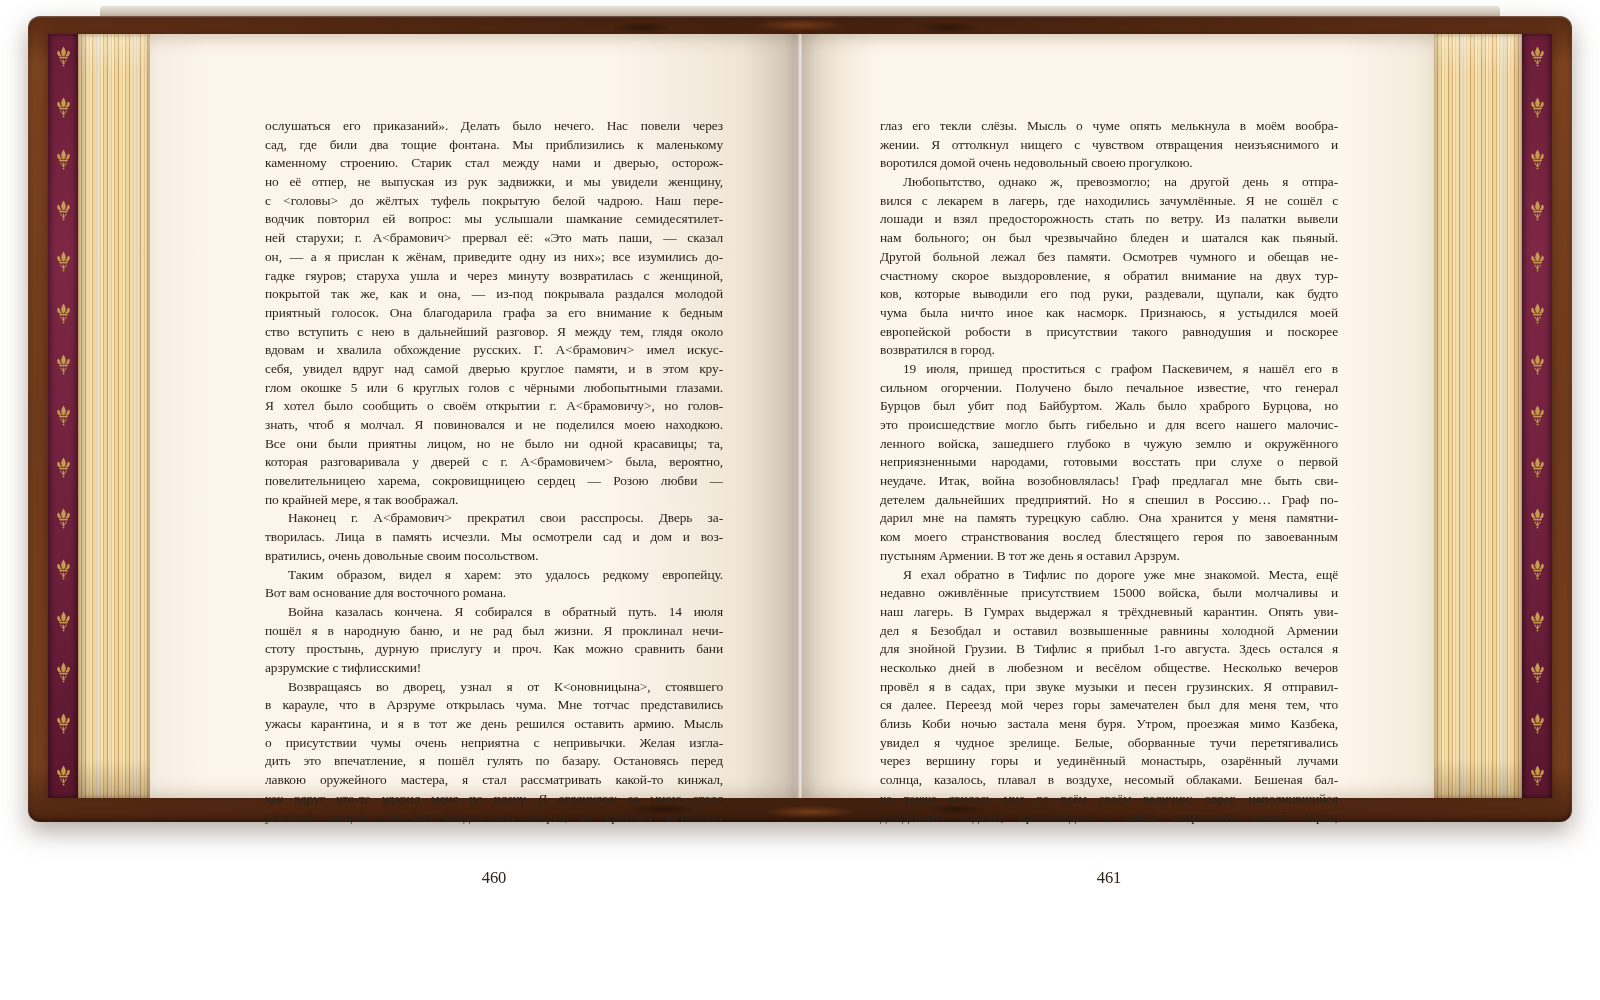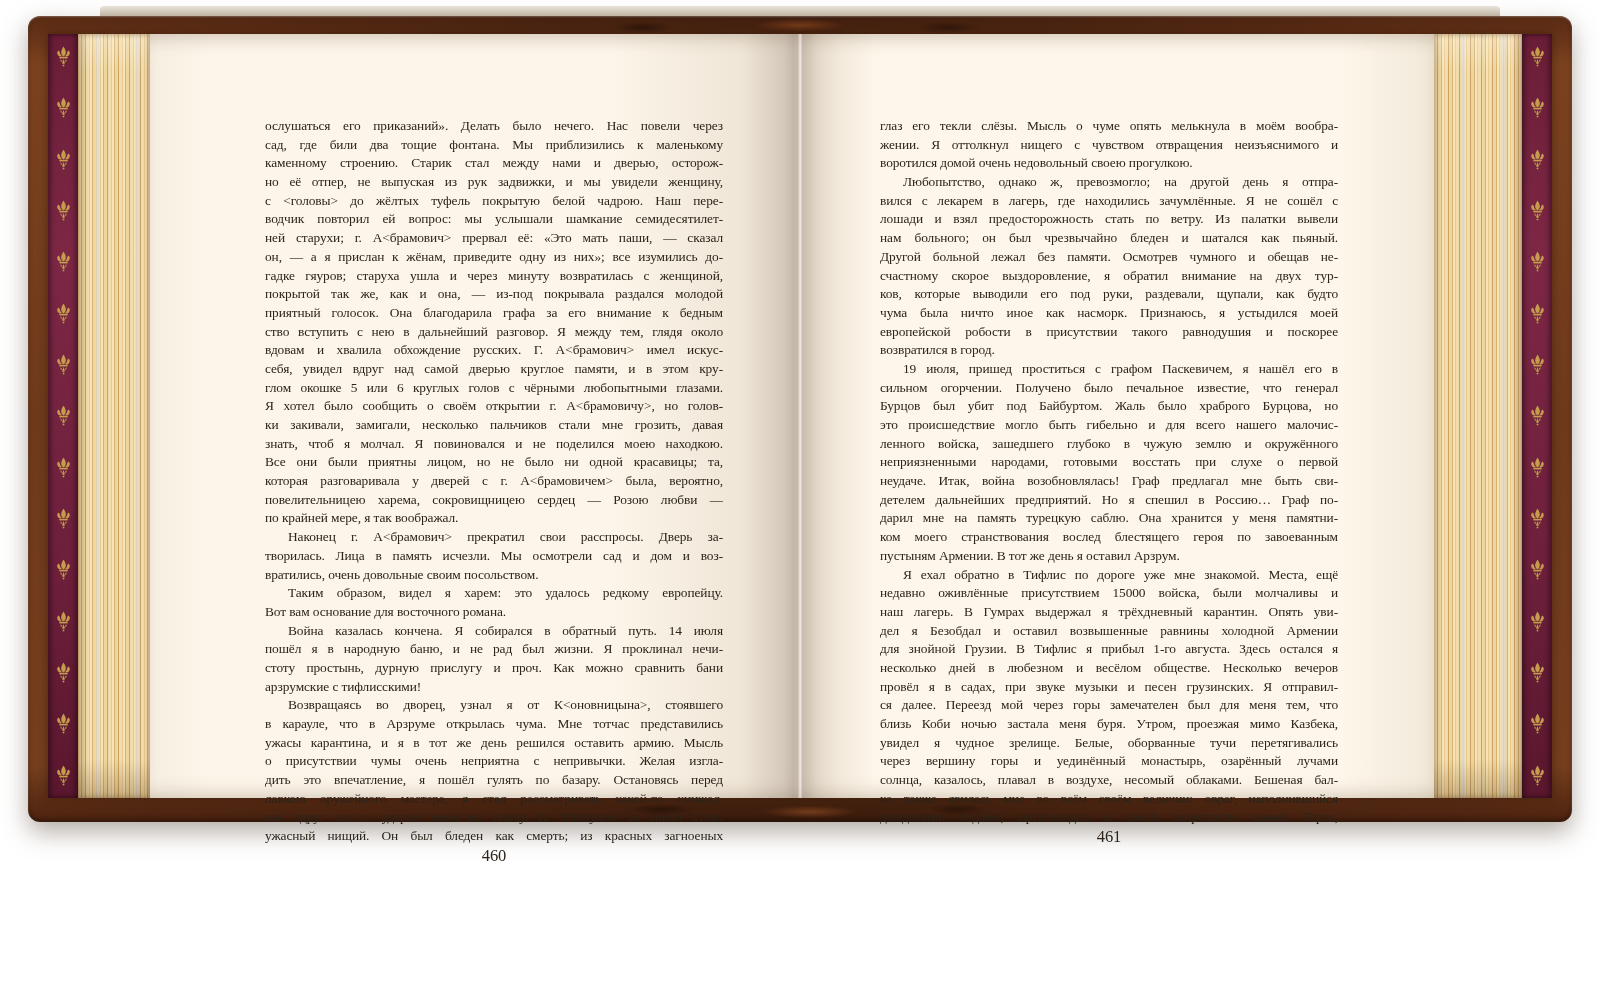--- a/index.html
+++ b/index.html
@@ -101,21 +101,21 @@
   .textblock{
     position:absolute;top:83px;width:458px;
     font-size:13.4px;letter-spacing:-0.1px;color:var(--ink);
   }
   .page.left  .textblock{left:115px}
   .page.right .textblock{left:88px}
   .line{height:18.7px;line-height:18.7px;overflow:hidden;
     text-align:justify;text-align-last:justify;white-space:normal}
   .line.ind{padding-left:23px}
   .line.pend{text-align-last:left}
-  .pagenum{text-align:center;font-size:16.5px;color:var(--ink)}
+  .pagenum{margin-top:41px;text-align:center;font-size:16.5px;color:var(--ink)}
 </style>
 </head>
 <body>
 
 <div class="stage">
   <div class="back-edge"></div>
 
   <div class="book">
     <div class="spine-bump top"></div>
     <div class="spine-bump bottom"></div>
@@ -301,21 +301,20 @@
               <div class="line">ней старухи; г. А&lt;брамович&gt; прервал её: «Это мать паши, — сказал</div>
               <div class="line">он, — а я прислан к жёнам, приведите одну из них»; все изумились до-</div>
               <div class="line">гадке гяуров; старуха ушла и через минуту возвратилась с женщиной,</div>
               <div class="line">покрытой так же, как и она, — из-под покрывала раздался молодой</div>
               <div class="line">приятный голосок. Она благодарила графа за его внимание к бедным</div>
               <div class="line">ство вступить с нею в дальнейший разговор. Я между тем, глядя около</div>
               <div class="line">вдовам и хвалила обхождение русских. Г. А&lt;брамович&gt; имел искус-</div>
               <div class="line">себя, увидел вдруг над самой дверью круглое памяти, и в этом кру-</div>
               <div class="line">глом окошке 5 или 6 круглых голов с чёрными любопытными глазами.</div>
               <div class="line">Я хотел было сообщить о своём открытии г. А&lt;брамовичу&gt;, но голов-</div>
-              <div class="line">ки закивали, замигали, несколько пальчиков стали мне грозить, давая</div>
               <div class="line">знать, чтоб я молчал. Я повиновался и не поделился моею находкою.</div>
               <div class="line">Все они были приятны лицом, но не было ни одной красавицы; та,</div>
               <div class="line">которая разговаривала у дверей с г. А&lt;брамовичем&gt; была, вероятно,</div>
               <div class="line">повелительницею харема, сокровищницею сердец — Розою любви —</div>
               <div class="line pend">по крайней мере, я так воображал.</div>
               <div class="line ind">Наконец г. А&lt;брамович&gt; прекратил свои расспросы. Дверь за-</div>
               <div class="line">творилась. Лица в память исчезли. Мы осмотрели сад и дом и воз-</div>
               <div class="line pend">вратились, очень довольные своим посольством.</div>
               <div class="line ind">Таким образом, видел я харем: это удалось редкому европейцу.</div>
               <div class="line pend">Вот вам основание для восточного романа.</div>

